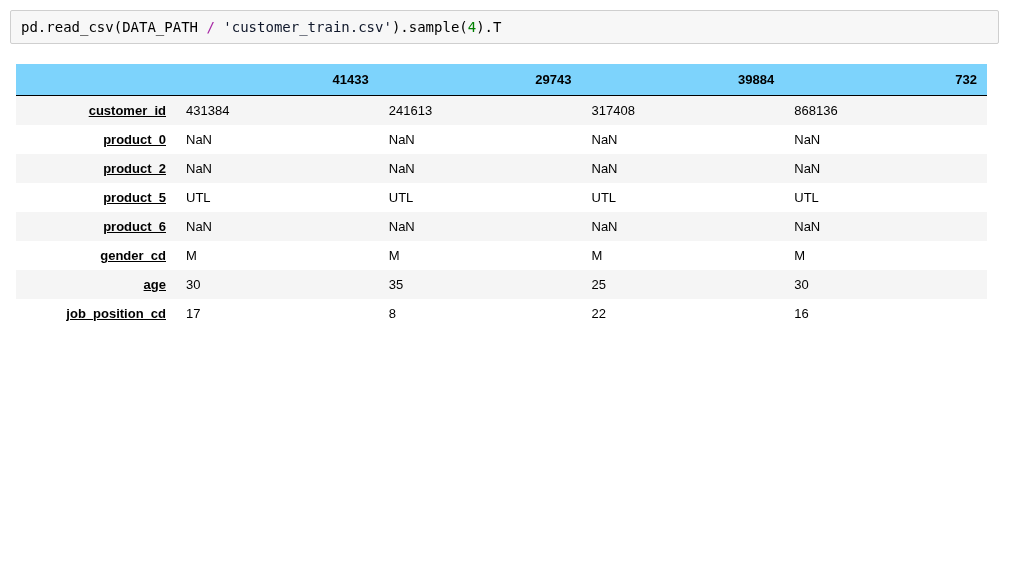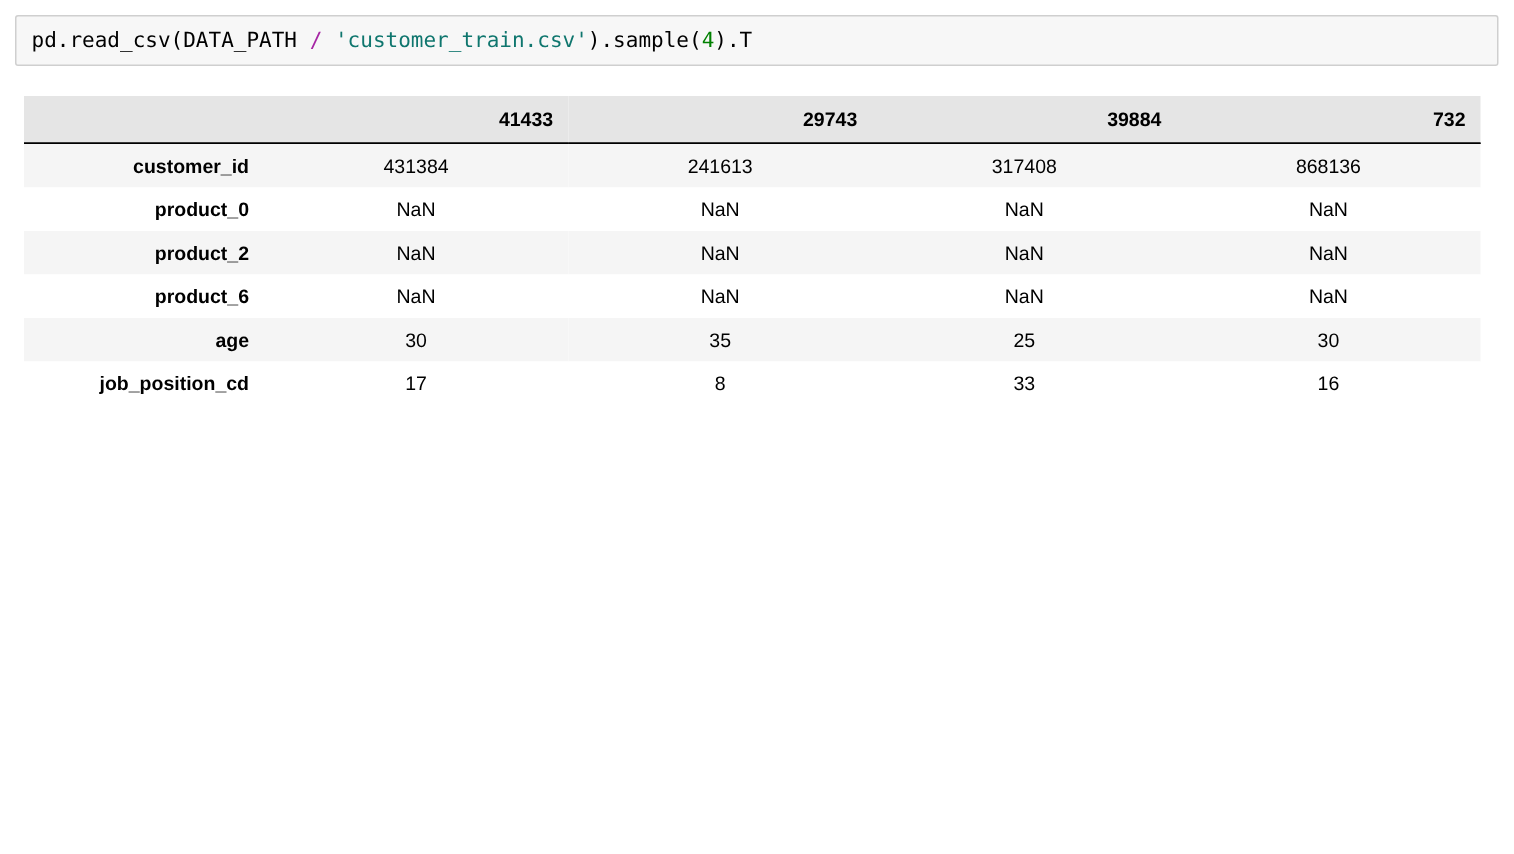--- a/index.html
+++ b/index.html
@@ -17,45 +17,46 @@
       border: 1px solid #cfcfcf;
       border-radius: 2px;
       background: #f7f7f7;
       padding: 8px 10px;
       margin-bottom: 20px;
       font-family: "Menlo", "Consolas", monospace;
       font-size: 14px;
       white-space: pre;
     }
     .tok-op { color: #a626a4; }
-    .tok-str { color: #0f766e; }
+    .tok-str { color: #0f172a; }
     .tok-num { color: #008000; }
     table {
       border-collapse: collapse;
       width: calc(100% - 18px);
       margin-left: 6px;
     }
     thead th {
       font-weight: 700;
       text-align: right;
       padding: 8px 10px;
       border-bottom: 1px solid #000000;
-      background: #e5e5e5;
+      background: #7dd3fc;
     }
     thead th.rowhdr-col {
       border-bottom: 1px solid #000000;
     }
     tbody th {
       font-weight: 700;
       text-align: right;
       padding: 7px 10px;
       white-space: nowrap;
+      text-decoration: underline;
     }
     tbody td {
-      text-align: center;
+      text-align: left;
       padding: 7px 10px;
       white-space: nowrap;
     }
     tbody tr:nth-child(odd) {
       background: #f5f5f5;
     }
     tbody tr:nth-child(even) {
       background: #ffffff;
     }
     .col-0 { width: 160px; }
@@ -91,34 +92,48 @@
       <td>NaN</td>
     </tr>
     <tr>
       <th>product_2</th>
       <td>NaN</td>
       <td>NaN</td>
       <td>NaN</td>
       <td>NaN</td>
     </tr>
     <tr>
+      <th>product_5</th>
+      <td>UTL</td>
+      <td>UTL</td>
+      <td>UTL</td>
+      <td>UTL</td>
+    </tr>
+    <tr>
       <th>product_6</th>
       <td>NaN</td>
       <td>NaN</td>
       <td>NaN</td>
       <td>NaN</td>
+    </tr>
+    <tr>
+      <th>gender_cd</th>
+      <td>M</td>
+      <td>M</td>
+      <td>M</td>
+      <td>M</td>
     </tr>
     <tr>
       <th>age</th>
       <td>30</td>
       <td>35</td>
       <td>25</td>
       <td>30</td>
     </tr>
     <tr>
       <th>job_position_cd</th>
       <td>17</td>
       <td>8</td>
-      <td>33</td>
+      <td>22</td>
       <td>16</td>
     </tr>
   </tbody>
 </table>
 
 </body></html>

